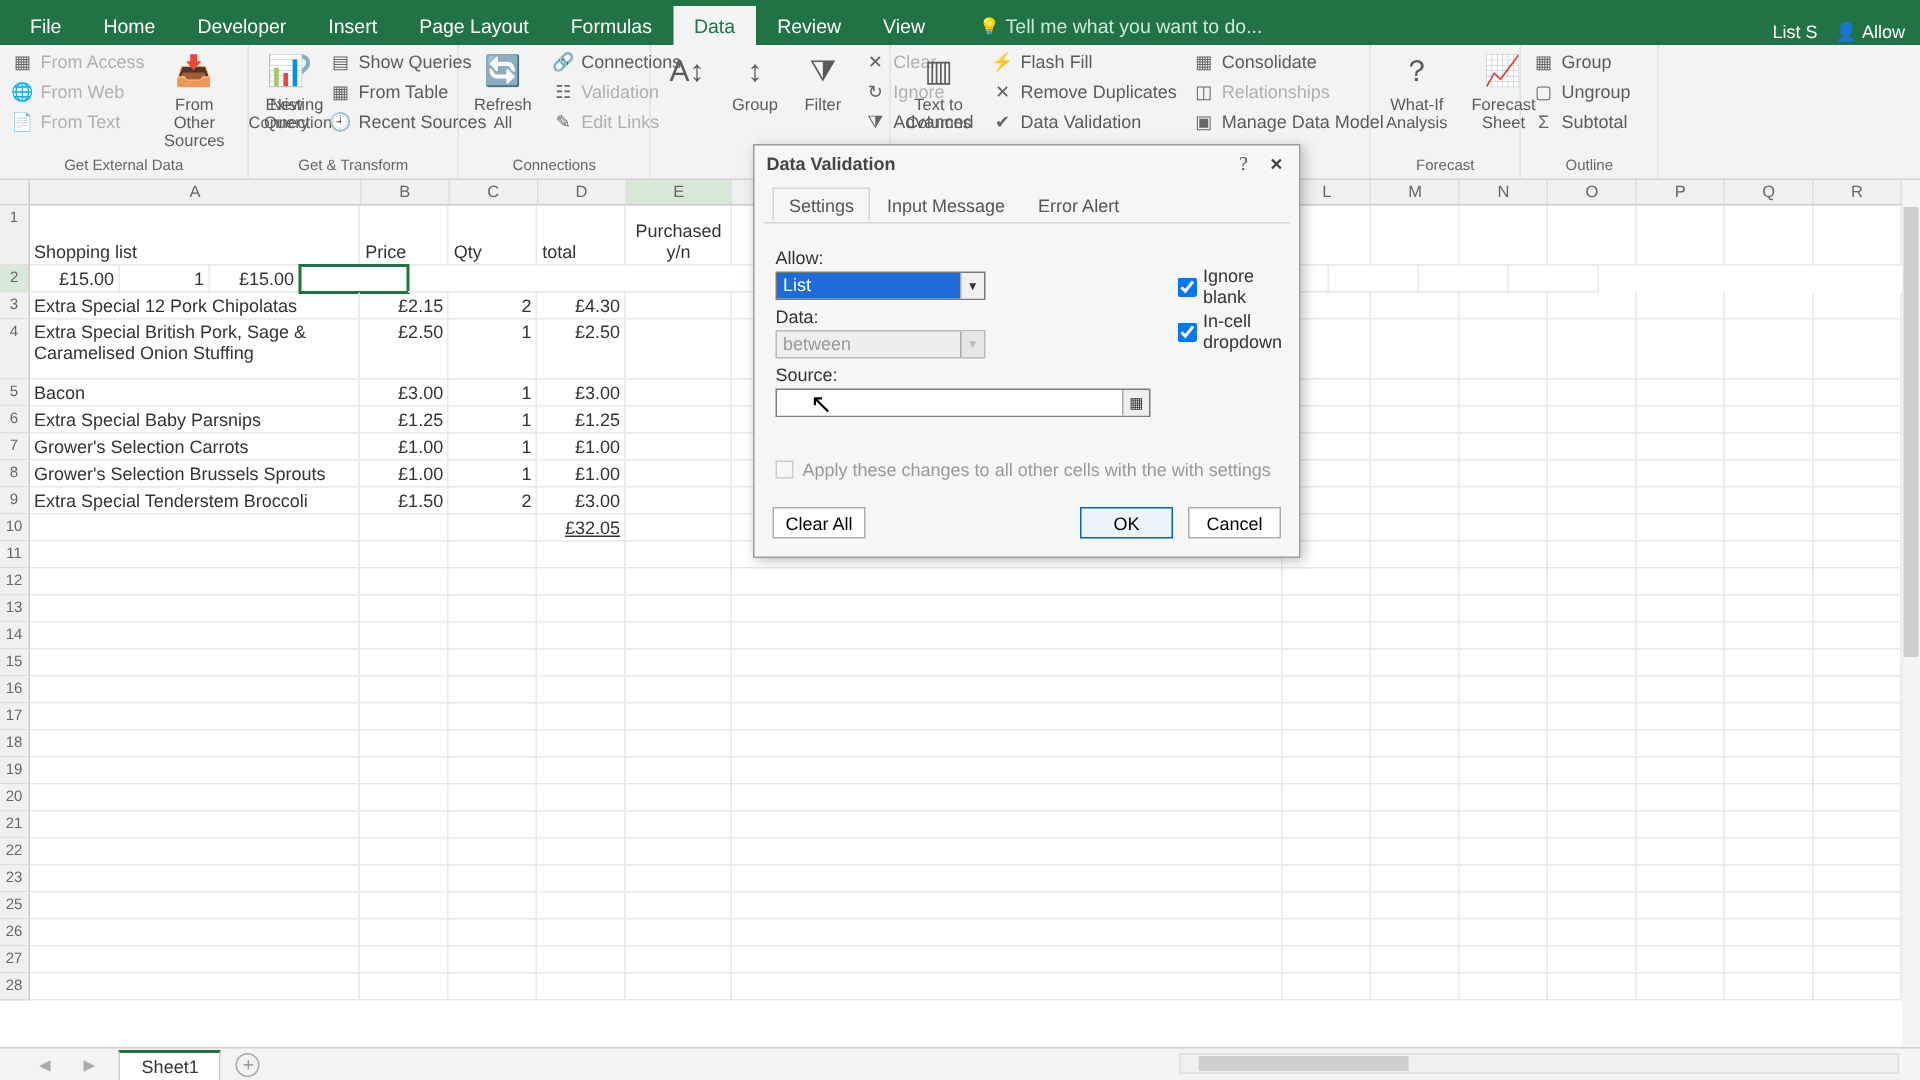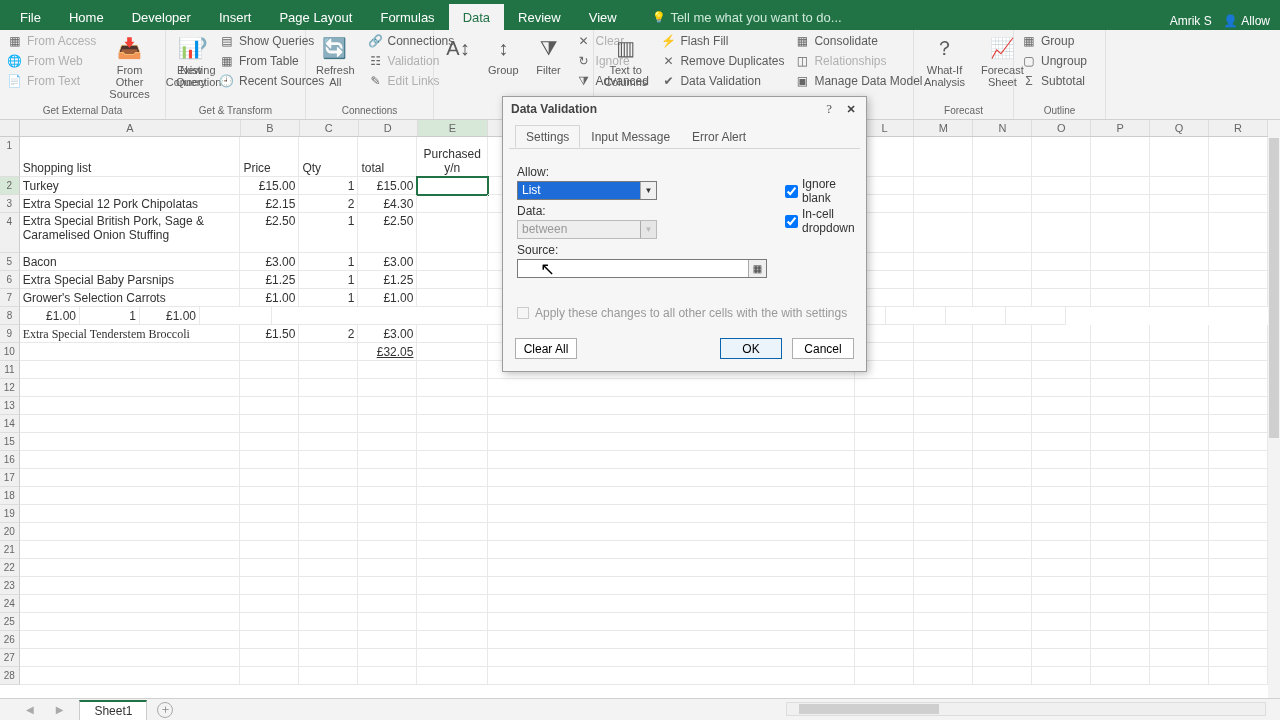--- a/index.html
+++ b/index.html
@@ -94,21 +94,21 @@
   <div class="tab">Developer</div>
   <div class="tab">Insert</div>
   <div class="tab">Page Layout</div>
   <div class="tab">Formulas</div>
   <div class="tab active">Data</div>
   <div class="tab">Review</div>
   <div class="tab">View</div>
   <div class="tab tell-me">Tell me what you want to do...</div>
 </div>
 <div class="titlebar-right">
-  <span>Amrik S</span>
+  <span>List S</span>
   <span class="share">Allow</span>
 </div>
 
 <div class="ribbon">
   <div class="group" style="width:166px">
     <div class="group-body">
       <div class="vstack">
         <div class="rbtn disabled">
             <span class="icon">▦</span>
             <span>From Access</span>
@@ -303,21 +303,20 @@
         <div class="cell" style="width: 60px;"></div>
         <div class="cell" style="width: 60px;"></div>
         <div class="cell" style="width: 60px;"></div>
         <div class="cell" style="width: 60px;"></div>
         <div class="cell" style="width: 60px;"></div>
         <div class="cell" style="width: 60px;"></div>
         <div class="cell" style="width: 60px;"></div>
       </div>
       <div class="row" style="height: 18px;">
         <div class="rowh active">2</div>
-        <div class="cell" style="width: 225px;">Turkey</div>
         <div class="cell right" style="width: 60px;">£15.00</div>
         <div class="cell right" style="width: 60px;">1</div>
         <div class="cell right" style="width: 60px;">£15.00</div>
         <div class="cell selcell" style="width: 72px;"></div>
         <div class="cell" style="width: 374px;"></div>
         <div class="cell" style="width: 60px;"></div>
         <div class="cell" style="width: 60px;"></div>
         <div class="cell" style="width: 60px;"></div>
         <div class="cell" style="width: 60px;"></div>
         <div class="cell" style="width: 60px;"></div>
@@ -399,36 +398,37 @@
         <div class="cell" style="width: 60px;"></div>
         <div class="cell" style="width: 60px;"></div>
         <div class="cell" style="width: 60px;"></div>
         <div class="cell" style="width: 60px;"></div>
         <div class="cell" style="width: 60px;"></div>
         <div class="cell" style="width: 60px;"></div>
         <div class="cell" style="width: 60px;"></div>
       </div>
       <div class="row" style="height: 18px;">
         <div class="rowh">8</div>
+        <div class="cell" style="width: 225px;">Grower's Selection Brussels Sprouts</div>
         <div class="cell right" style="width: 60px;">£1.00</div>
         <div class="cell right" style="width: 60px;">1</div>
         <div class="cell right" style="width: 60px;">£1.00</div>
         <div class="cell" style="width: 72px;"></div>
         <div class="cell" style="width: 374px;"></div>
         <div class="cell" style="width: 60px;"></div>
         <div class="cell" style="width: 60px;"></div>
         <div class="cell" style="width: 60px;"></div>
         <div class="cell" style="width: 60px;"></div>
         <div class="cell" style="width: 60px;"></div>
         <div class="cell" style="width: 60px;"></div>
         <div class="cell" style="width: 60px;"></div>
       </div>
       <div class="row" style="height: 18px;">
         <div class="rowh">9</div>
-        <div class="cell" style="width: 225px; font-family: Liberation Serif, serif;">Extra Special Tenderstem Broccoli</div>
+        <div class="cell" style="width: 225px;">Extra Special Tenderstem Broccoli</div>
         <div class="cell right" style="width: 60px;">£1.50</div>
         <div class="cell right" style="width: 60px;">2</div>
         <div class="cell right" style="width: 60px;">£3.00</div>
         <div class="cell" style="width: 72px;"></div>
         <div class="cell" style="width: 374px;"></div>
         <div class="cell" style="width: 60px;"></div>
         <div class="cell" style="width: 60px;"></div>
         <div class="cell" style="width: 60px;"></div>
         <div class="cell" style="width: 60px;"></div>
         <div class="cell" style="width: 60px;"></div>
@@ -638,36 +638,20 @@
         <div class="cell" style="width: 60px;"></div>
         <div class="cell" style="width: 60px;"></div>
         <div class="cell" style="width: 60px;"></div>
         <div class="cell" style="width: 60px;"></div>
         <div class="cell" style="width: 60px;"></div>
         <div class="cell" style="width: 60px;"></div>
         <div class="cell" style="width: 60px;"></div>
       </div>
       <div class="row">
         <div class="rowh">23</div>
-        <div class="cell" style="width: 225px;"></div>
-        <div class="cell" style="width: 60px;"></div>
-        <div class="cell" style="width: 60px;"></div>
-        <div class="cell" style="width: 60px;"></div>
-        <div class="cell" style="width: 72px;"></div>
-        <div class="cell" style="width: 374px;"></div>
-        <div class="cell" style="width: 60px;"></div>
-        <div class="cell" style="width: 60px;"></div>
-        <div class="cell" style="width: 60px;"></div>
-        <div class="cell" style="width: 60px;"></div>
-        <div class="cell" style="width: 60px;"></div>
-        <div class="cell" style="width: 60px;"></div>
-        <div class="cell" style="width: 60px;"></div>
-      </div>
-      <div class="row">
-        <div class="rowh">24</div>
         <div class="cell" style="width: 225px;"></div>
         <div class="cell" style="width: 60px;"></div>
         <div class="cell" style="width: 60px;"></div>
         <div class="cell" style="width: 60px;"></div>
         <div class="cell" style="width: 72px;"></div>
         <div class="cell" style="width: 374px;"></div>
         <div class="cell" style="width: 60px;"></div>
         <div class="cell" style="width: 60px;"></div>
         <div class="cell" style="width: 60px;"></div>
         <div class="cell" style="width: 60px;"></div>

